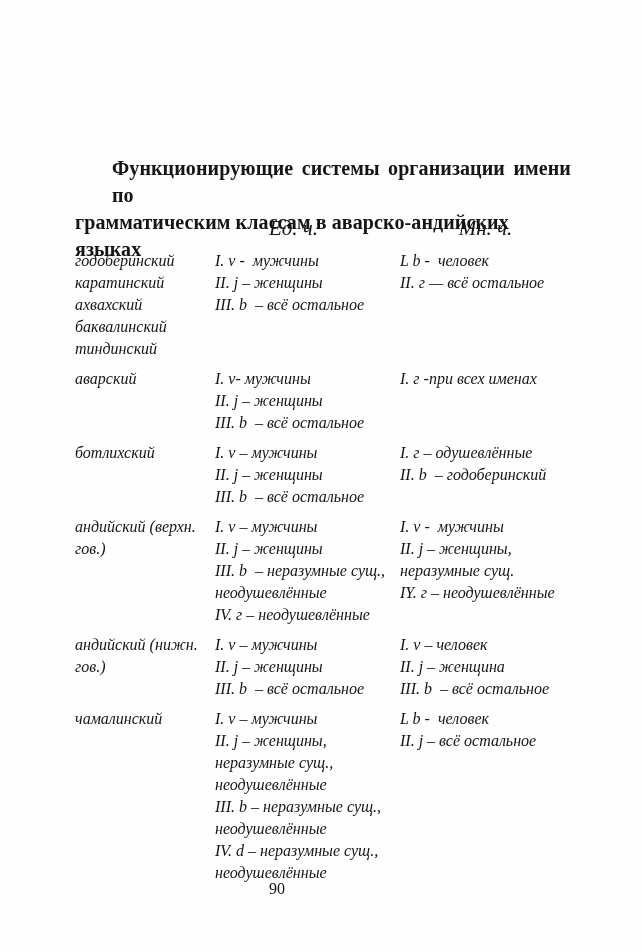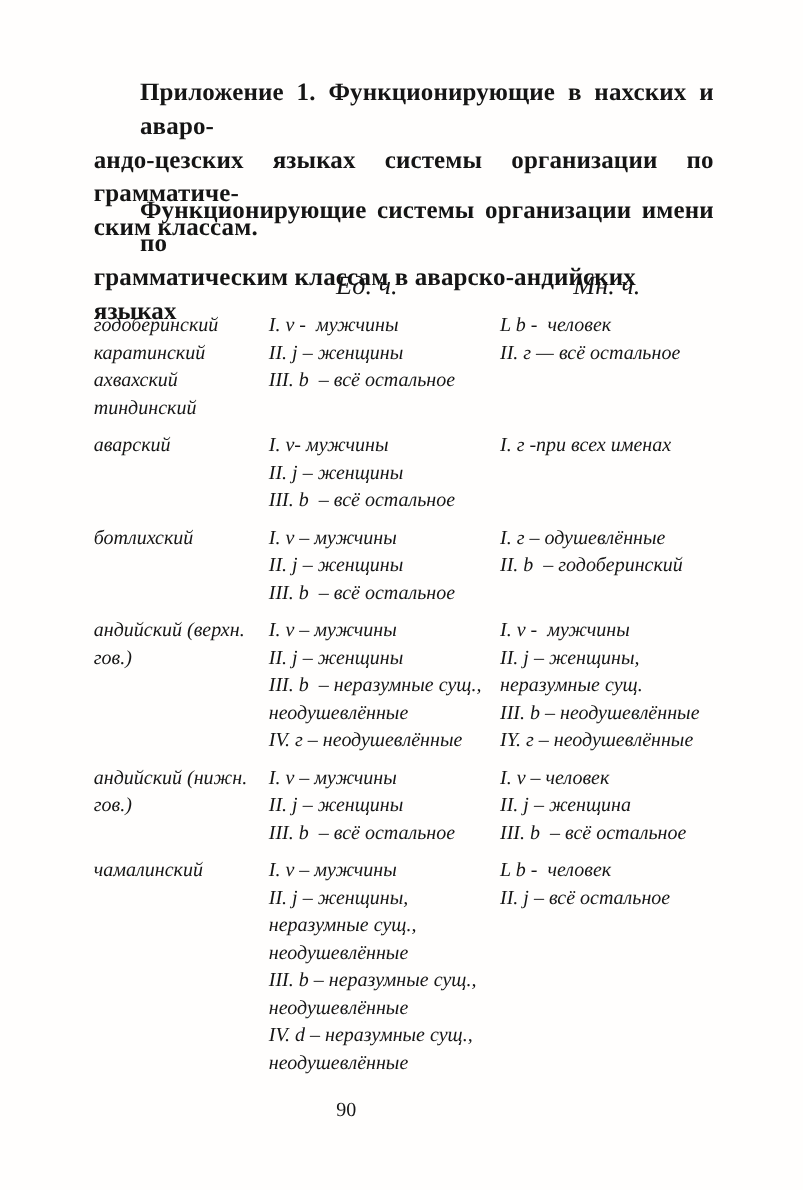--- a/index.html
+++ b/index.html
@@ -80,43 +80,39 @@
     text-align: center;
     font-size: 16px;
     font-style: normal;
   }
 </style>
 </head>
 <body>
 
 <div class="page">
 
-  <div class="heading heading-appendix" id="heading-appendix">
-      <div class="hline just indent">Приложение 1. Функционирующие в нахских и аваро-</div>
-      <div class="hline just">андо-цезских языках системы организации по грамматиче-</div>
-      <div class="hline">ским классам.</div>
-    </div>
 
   <div class="heading heading-section" id="heading-section">
       <div class="hline just indent">Функционирующие системы организации имени по</div>
       <div class="hline">грамматическим классам в аварско-андийских языках</div>
     </div>
 
   <div class="thead">
     <div class="c1"></div>
     <div class="c2 colhead colhead-sg">Ед. ч.</div>
     <div class="c3 colhead">Мн. ч.</div>
   </div>
 
   <div class="rows" id="rows">
       <div class="trow">
         <div class="c1">
           <div class="ln">годоберинский</div>
           <div class="ln">каратинский</div>
           <div class="ln">ахвахский</div>
+          <div class="ln">баквалинский</div>
           <div class="ln">тиндинский</div>
         </div>
         <div class="c2">
           <div class="ln">I. v -  мужчины</div>
           <div class="ln">II. j – женщины</div>
           <div class="ln">III. b  – всё остальное</div>
         </div>
         <div class="c3">
           <div class="ln">L b -  человек</div>
           <div class="ln">II. г — всё остальное</div>
@@ -158,21 +154,20 @@
           <div class="ln">I. v – мужчины</div>
           <div class="ln">II. j – женщины</div>
           <div class="ln">III. b  – неразумные сущ.,</div>
           <div class="ln">неодушевлённые</div>
           <div class="ln">IV. г – неодушевлённые</div>
         </div>
         <div class="c3">
           <div class="ln">I. v -  мужчины</div>
           <div class="ln">II. j – женщины,</div>
           <div class="ln">неразумные сущ.</div>
-          <div class="ln">III. b – неодушевлённые</div>
           <div class="ln">IY. г – неодушевлённые</div>
         </div>
       </div>
       <div class="trow">
         <div class="c1">
           <div class="ln">андийский (нижн.</div>
           <div class="ln">гов.)</div>
         </div>
         <div class="c2">
           <div class="ln">I. v – мужчины</div>

